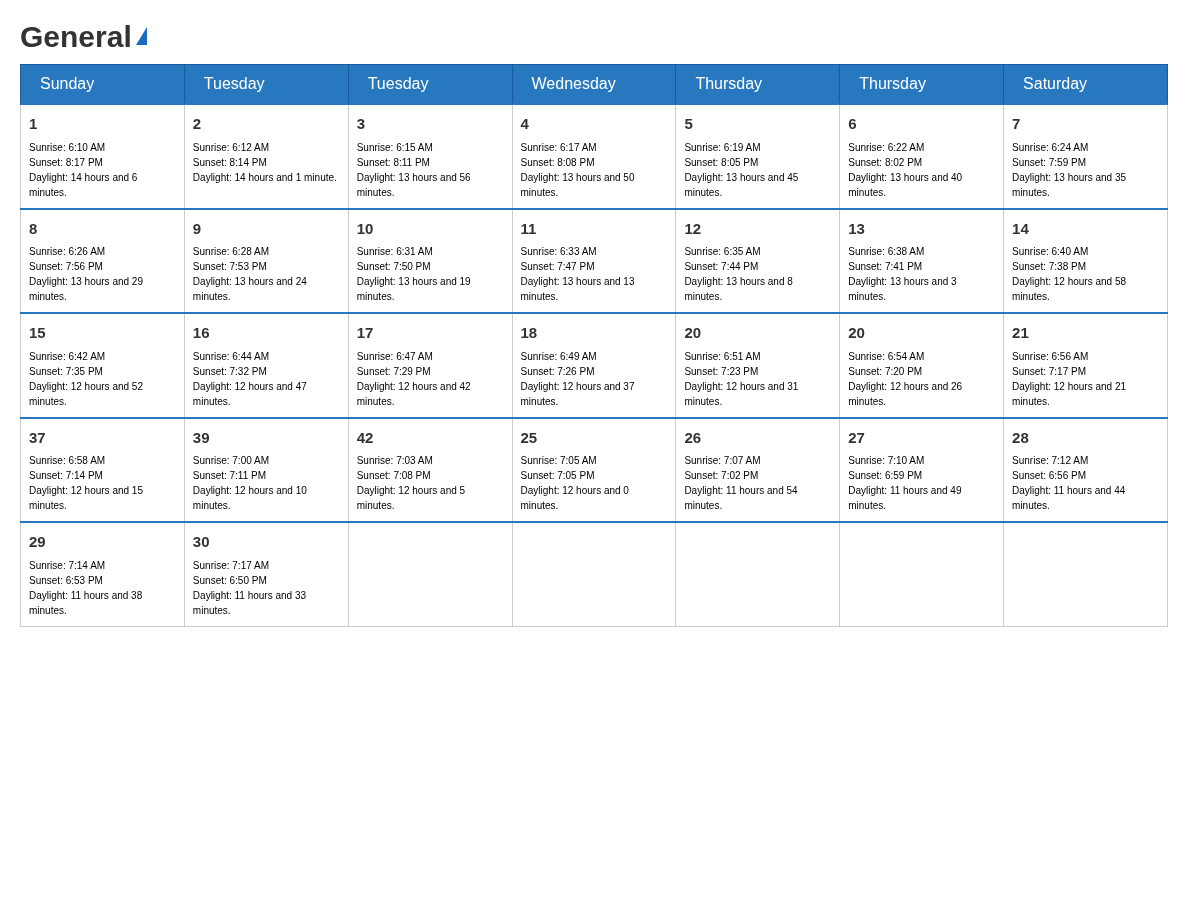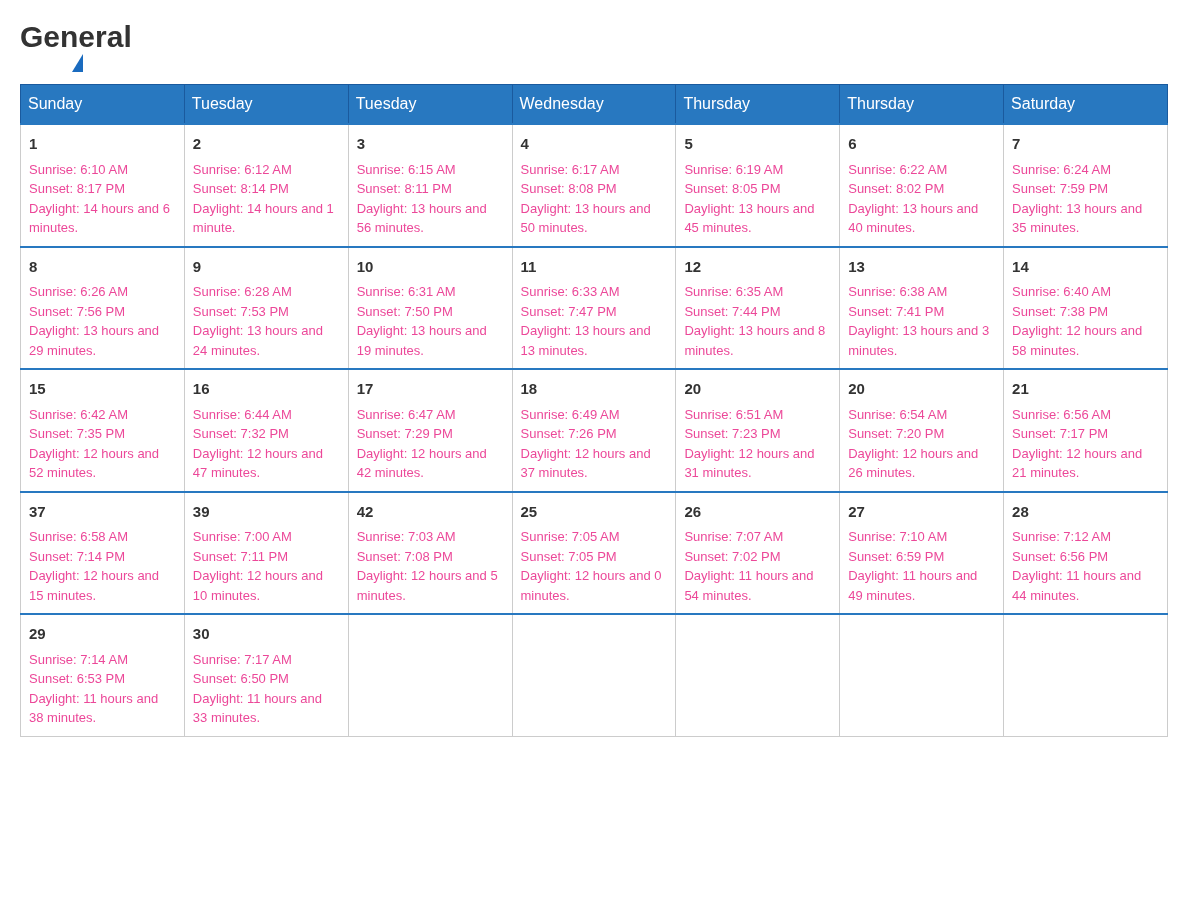--- a/index.html
+++ b/index.html
@@ -37,21 +37,21 @@
       margin-top: 4px;
     }
     .calendar {
       width: 100%;
       border-collapse: collapse;
       margin-top: 10px;
     }
     .calendar th {
       background: #2878c0;
       color: #fff;
-      padding: 10px 7px;
+      padding: 10px 19px;
       font-size: 16px;
       font-weight: normal;
       text-align: left;
       border: 1px solid #1a5a9e;
     }
     .calendar td {
       vertical-align: top;
       padding: 8px;
       border: 1px solid #ccc;
       width: calc(100% / 7);
@@ -59,36 +59,35 @@
       font-size: 13px;
       line-height: 1.5;
     }
     .calendar td .day-num {
       font-size: 15px;
       font-weight: bold;
       margin-bottom: 4px;
       display: block;
     }
     .calendar td .day-info {
-      font-size: 13px;
-      color: #ec4899;
+      font-size: 10px;
+      color: #000000;
     }
     .calendar tr td {
       border-top: 2px solid #2878c0;
     }
     .calendar tr td:first-child {
       border-left: 1px solid #ccc;
     }
     .empty-cell {
       background: #fff;
     }
     .logo-wrapper {
       display: flex;
       align-items: center;
-      flex-direction: column;
     }
   </style>
 </head>
 <body>
 
 <div class="header">
   <div class="logo">
     <div class="logo-wrapper">
       <span style="font-size:30px;font-weight:bold;color:#333;">General</span>
       <span style="display:inline-block;width:0;height:0;border-left:11px solid transparent;border-right:0px solid transparent;border-bottom:18px solid #1a6bbf;margin-left:4px;margin-bottom:2px;"></span>

